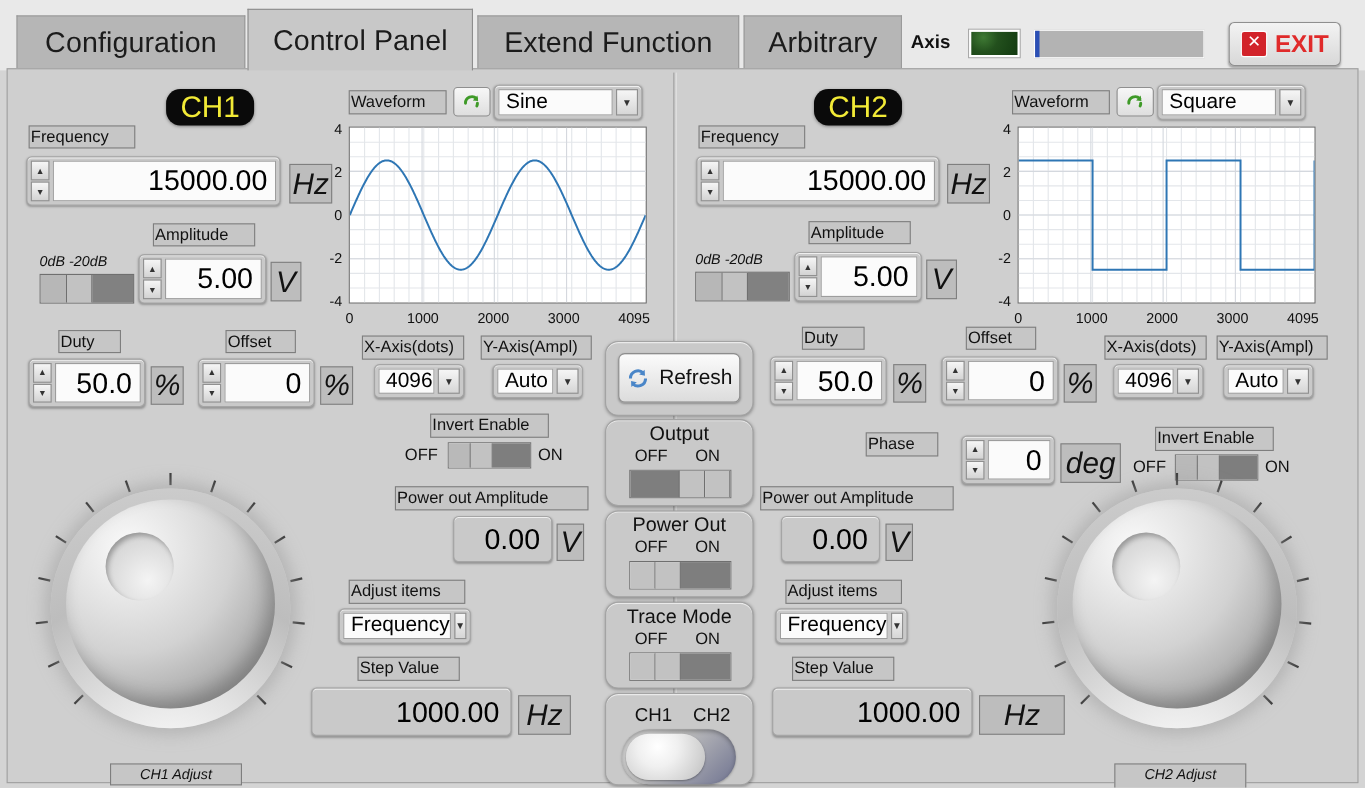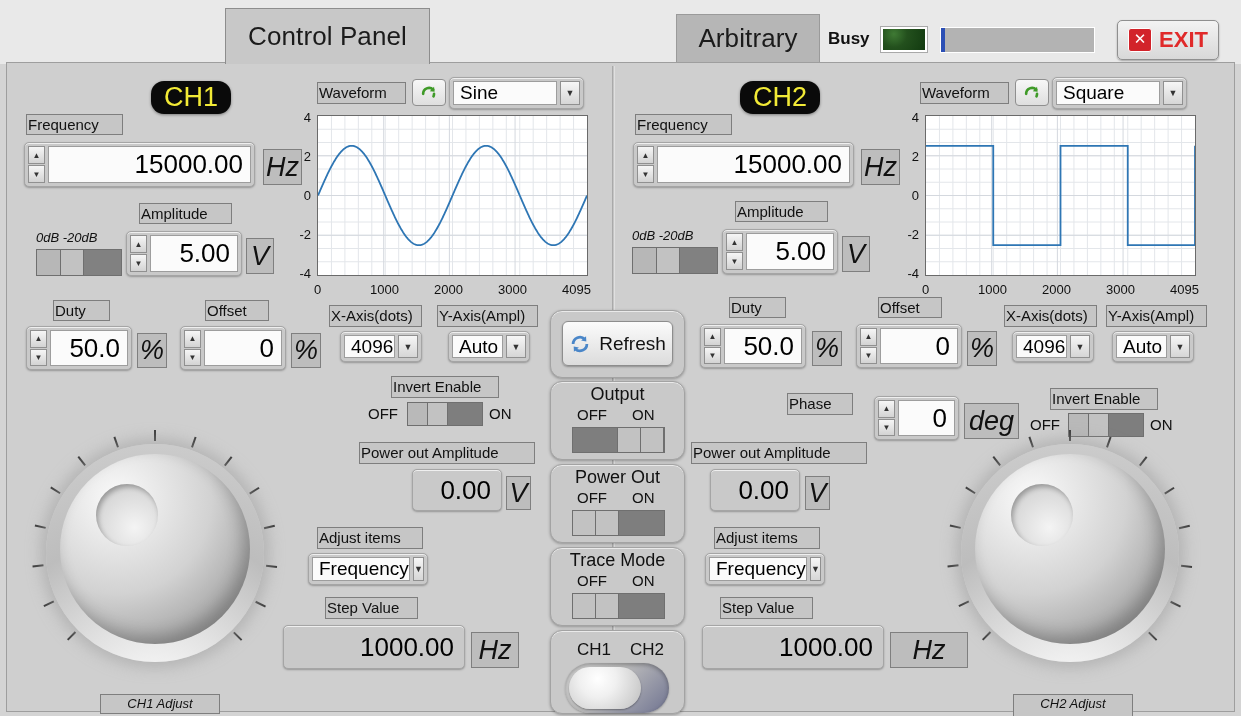--- a/index.html
+++ b/index.html
@@ -118,28 +118,34 @@
         box-shadow:0 1px 3px rgba(0,0,0,.4);}
 
   .dbsw{position:absolute;display:flex;border:1px solid #6f6f6f;box-sizing:border-box;}
 </style>
 </head>
 <body>
 
 <div id="app">
 
   <div id="tabbar">
+    <div class="tab" style="left:15px;width:208px;">
+      <span>Configuration</span>
+    </div>
     <div class="tab active" style="left:225px;width:205px;">
       <span>Control Panel</span>
+    </div>
+    <div class="tab" style="left:434px;width:238px;">
+      <span>Extend Function</span>
     </div>
     <div class="tab" style="left:676px;width:144px;">
       <span>Arbitrary</span>
     </div>
 
-    <div id="busy-label">Busy</div>
+    <div id="busy-label">Axis</div>
     <div id="busy-led">
         <i></i>
       </div>
     <div id="progress">
         <div class="fill"></div>
       </div>
     <div id="exit-btn">
       <div id="exit-x">✕</div>
       <div id="exit-txt">EXIT</div>
     </div>

